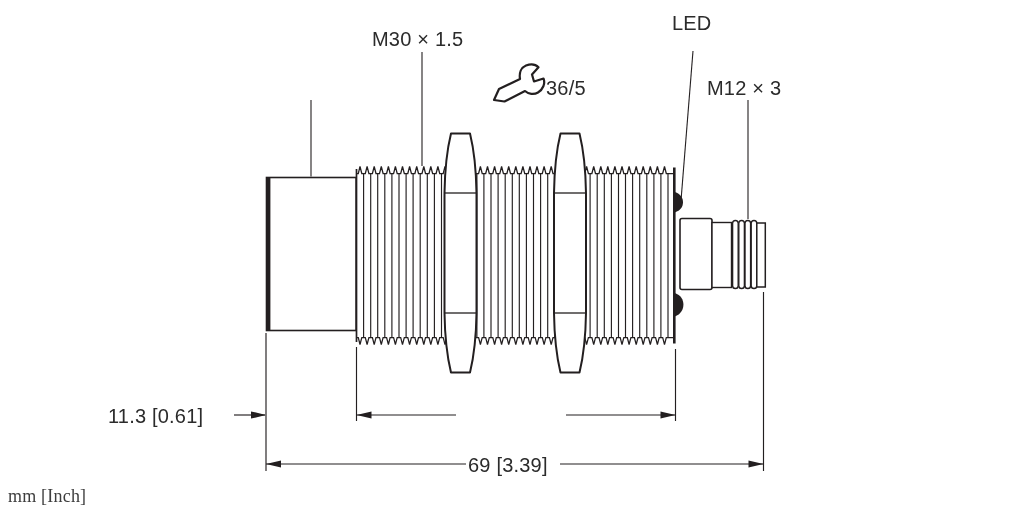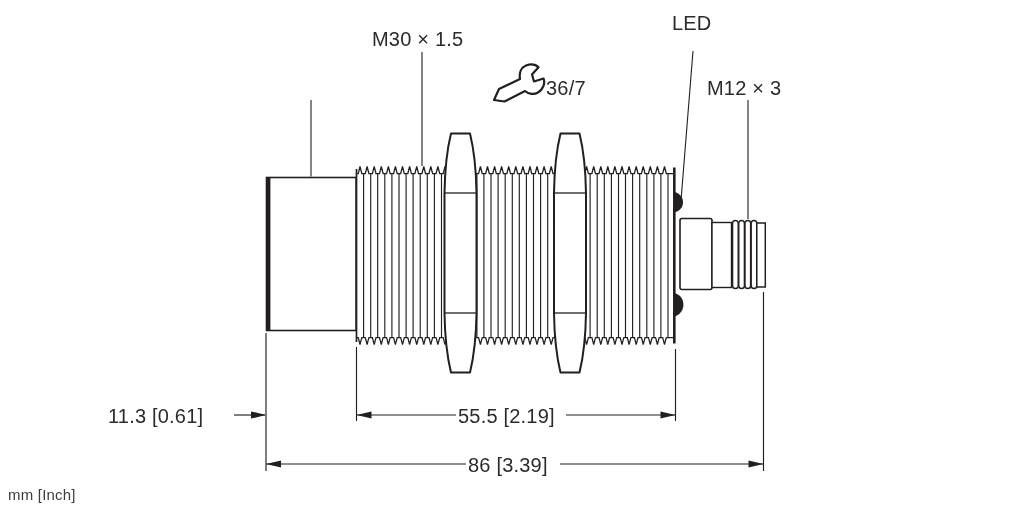--- a/index.html
+++ b/index.html
@@ -2,21 +2,21 @@
 <html><head>
 <meta charset="utf-8">
 <style>
   html,body{margin:0;padding:0;background:#fff;}
   body{width:1022px;height:511px;position:relative;overflow:hidden;
        font-family:"Liberation Sans","DejaVu Sans",sans-serif;}
   .stage{position:absolute;left:0;top:0;width:1022px;height:511px;background:#ffffff;}
   svg.draw{position:absolute;left:0;top:0;}
   .lbl{position:absolute;white-space:nowrap;color:#2b2b2b;font-size:20px;
        line-height:1.1;letter-spacing:0.2px;}
-  .lbl.small{font-size:15px;color:#3d3d3d;}
+  .lbl.small{font-size:18px;color:#3d3d3d;font-family:Liberation Serif, serif;}
 </style>
 </head>
 <body>
 
 <div class="stage">
 
   <svg class="draw" width="1022" height="511" viewBox="0 0 1022 511">
 
     <g stroke="#231f20" stroke-width="1.1" fill="none">
       <line x1="311" y1="100" x2="311" y2="176.5"></line>
@@ -96,20 +96,19 @@
                L532,74.5 L534,81.5 L543.5,78.5
                C545.5,83.5 543,89.5 538,92.5
                C534,94.8 528.5,94.2 525,91
                L504.5,101.5 Z" fill="#ffffff" stroke="#231f20" stroke-width="2.2" stroke-linejoin="round"></path>
     </g>
   </svg>
 
   <div class="lbl" style="left:372px;top:28px">M30 × 1.5</div>
   <div class="lbl" style="left:672px;top:12px">LED</div>
   <div class="lbl" style="left:707px;top:77px">M12 × 3</div>
-  <div class="lbl" style="left:546px;top:77px">36/7</div>
+  <div class="lbl" style="left:546px;top:77px">36/5</div>
 
   <div class="lbl" style="left:108px;top:405px">11.3 [0.61]</div>
-  <div class="lbl" style="left:458px;top:405px">55.5 [2.19]</div>
-  <div class="lbl" style="left:468px;top:454px">86 [3.39]</div>
+  <div class="lbl" style="left:468px;top:454px">69 [3.39]</div>
 
   <div class="lbl small" style="left:8px;top:487px">mm [Inch]</div>
 </div>
 
 </body></html>

